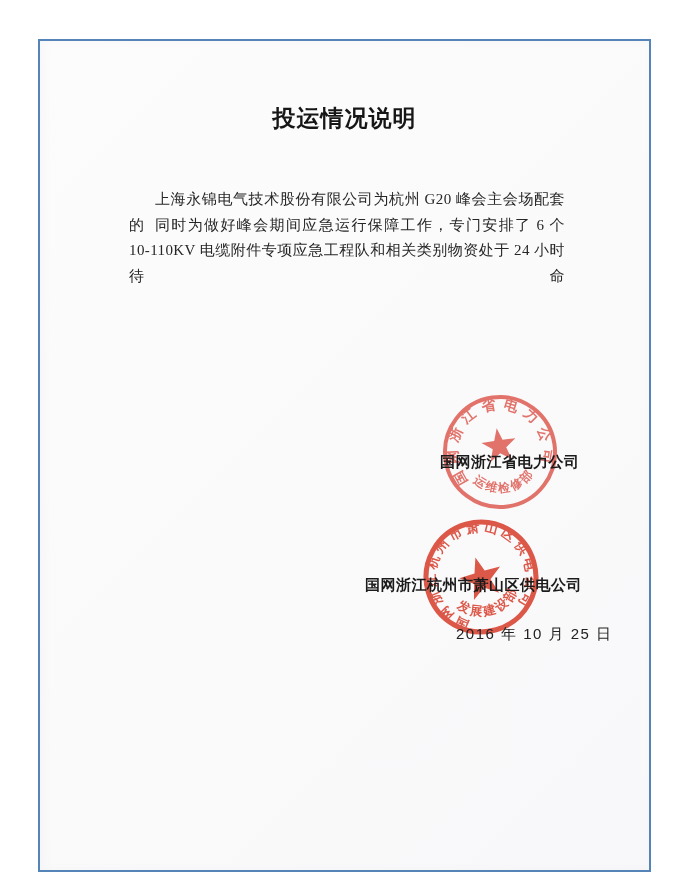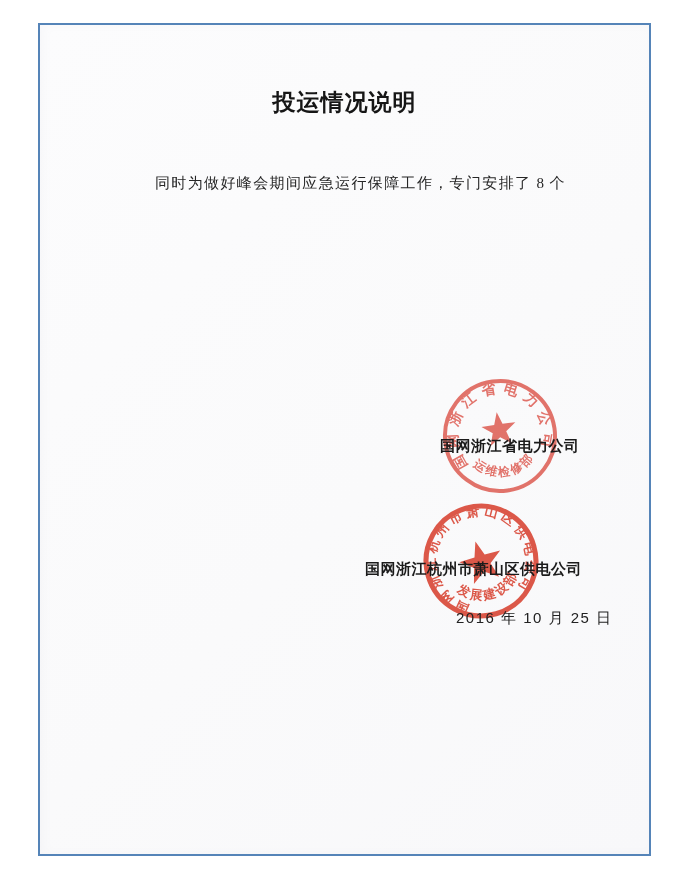--- a/index.html
+++ b/index.html
@@ -10,21 +10,21 @@
     overflow: hidden;
     position: relative;
   }
   .canvas {
     position: absolute; left: 0; top: 0;
     width: 689px; height: 887px;
     background: #ffffff;
   }
   .page {
     position: absolute;
-    left: 38px; top: 23px;
+    left: 38px; top: 39px;
     width: 609px; height: 829px;
     border: 2px solid #5584b8;
     background: linear-gradient(135deg, #fcfcfd 0%, #fafafb 55%, #f8f8fa 100%);
     box-shadow: inset 4px 0 10px rgba(120,130,150,0.04);
   }
   .doc-title {
     position: absolute;
     left: 0; top: 62px;
     width: 100%;
     margin: 0;
@@ -92,21 +92,23 @@
 </style>
 </head>
 <body>
 
 <div class="canvas">
   <div class="page">
 
     <h1 class="doc-title">投运情况说明</h1>
 
     <div class="body-text">
-      <div class="line just indent">同时为做好峰会期间应急运行保障工作，专门安排了 8 个</div>
+      <div class="line just indent">上海永锦电气技术股份有限公司为杭州 G20 峰会主会场配套的</div>
+      <div class="line just indent">同时为做好峰会期间应急运行保障工作，专门安排了 6 个</div>
+      <div class="line just">10-110KV 电缆附件专项应急工程队和相关类别物资处于 24 小时待命</div>
     </div>
 
     <svg class="stamp stamp-provincial" viewBox="0 0 120 120">
       <g transform="rotate(-8 60 60)">
         <circle cx="60" cy="60" r="55" fill="none" stroke-width="4" stroke="#e25a50"></circle>
         <path id="arc-prov-ring" d="M 24.8 84.7 A 43 43 0 1 1 95.2 84.7" fill="none"></path>
         <text font-size="14" letter-spacing="6.5" fill="#e25a50">
           <textPath href="#arc-prov-ring">国网浙江省电力公司</textPath>
         </text>
         <polygon points="60,36 55.8,48.2 42.9,48.4 53.2,56.2 49.4,68.6 60,61.2 70.6,68.6 66.8,56.2 77.1,48.4 64.2,48.2" fill="#e25a50"></polygon>

